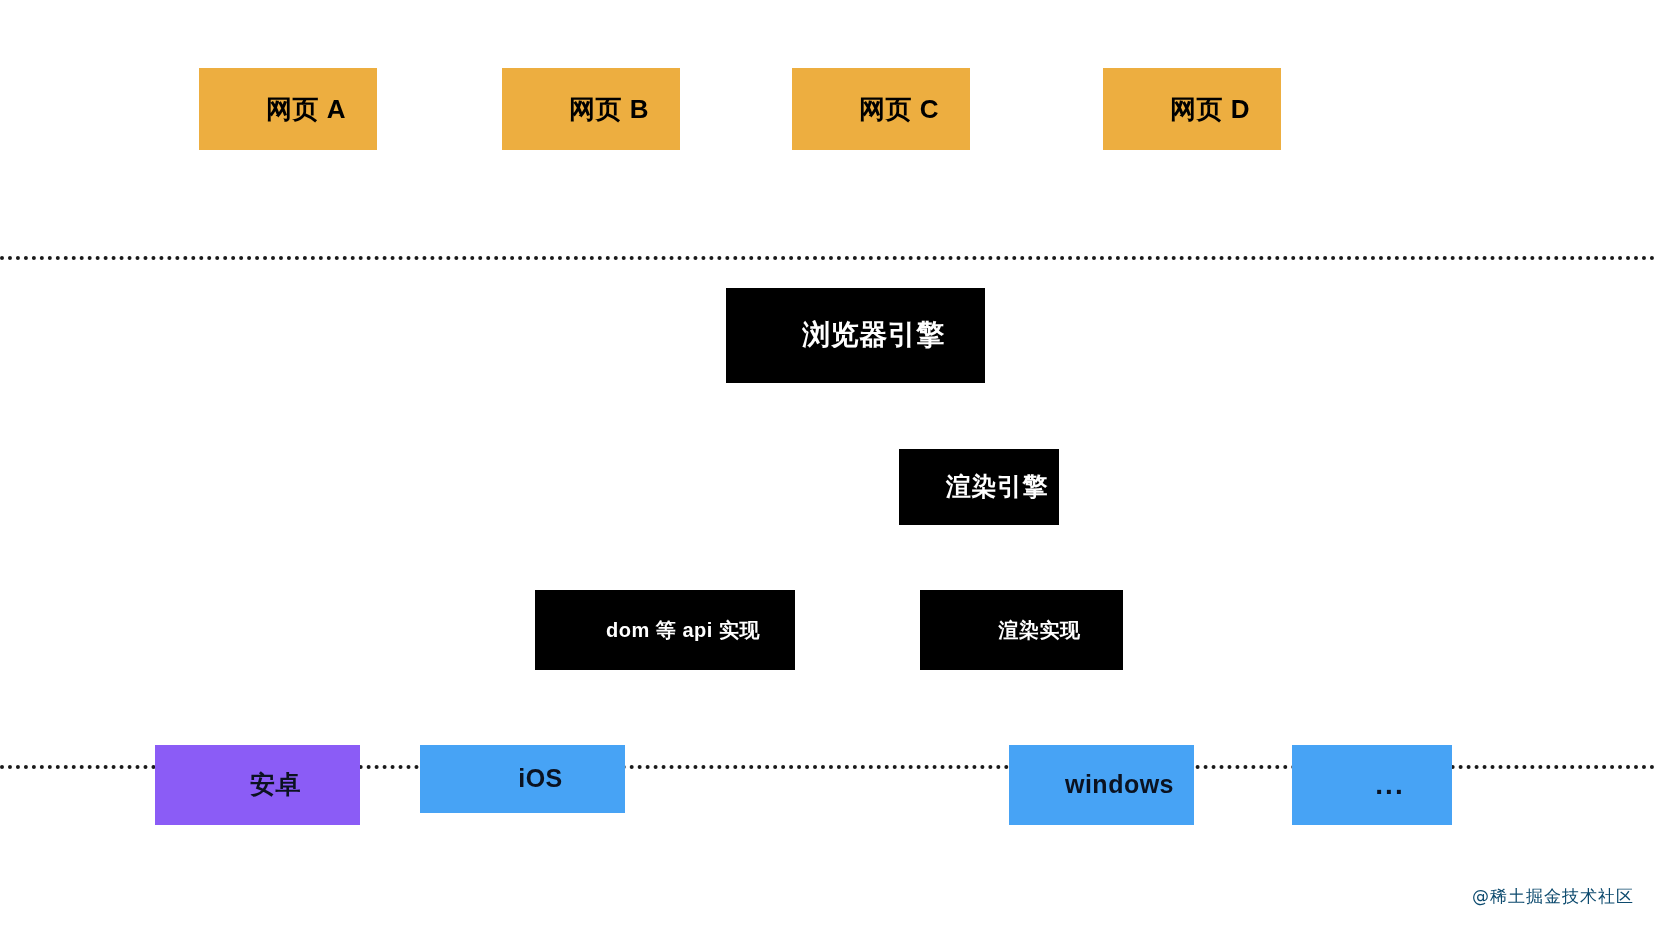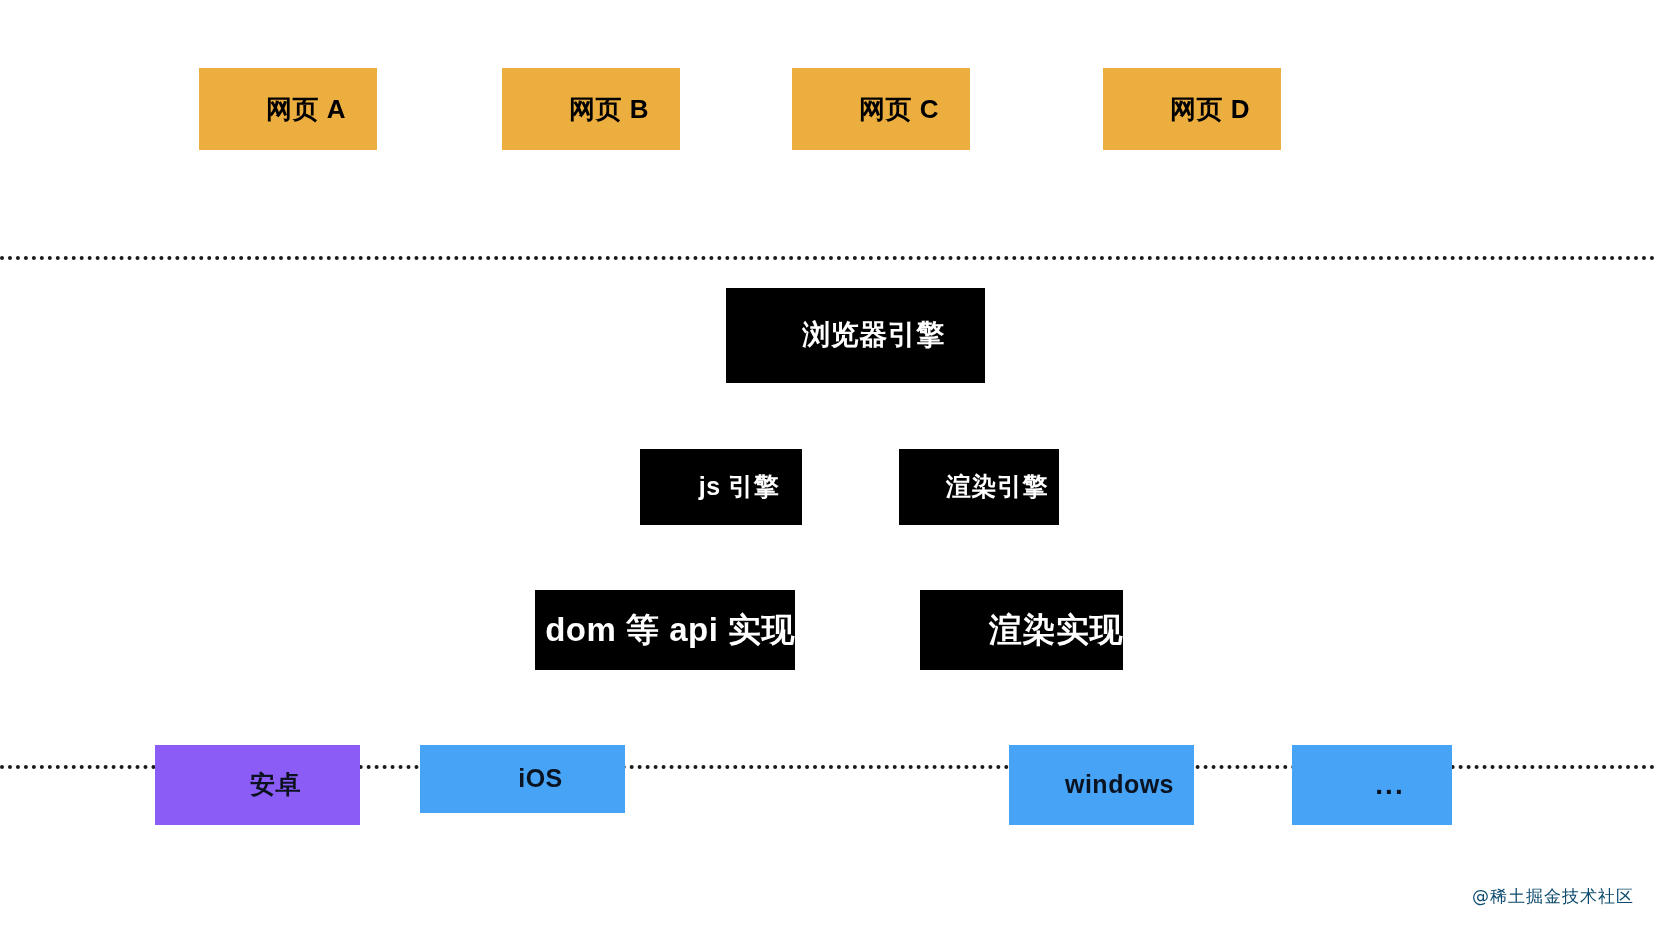--- a/index.html
+++ b/index.html
@@ -43,21 +43,21 @@
   
   .layer-engine {
     background: #000000;
     color: #ffffff;
     font-weight: 700;
     letter-spacing: 0.5px;
     margin-left: 33px;
   }
   .engine-root   { font-size: 28px; }
   .engine-sub    { font-size: 25px; }
-  .engine-impl   { font-size: 33px; justify-content: flex-end; }
+  .engine-impl   { font-size: 20px; }
 
   
   .layer-os {
     background: #47a3f5;
     color: #0b1220;
     font-size: 25px;
     font-weight: 700;
     letter-spacing: 0.5px;
   }
   .layer-os.ellipsis { font-size: 28px; letter-spacing: 2px; }
@@ -100,23 +100,20 @@
   <div class="box layer-page" id="page-box-3" style="left: 1103px; top: 68px; width: 178px; height: 82px; background: rgb(237, 174, 64);">
     <span>网页 D</span>
   </div>
 
   <div class="divider" id="divider-0" style="top: 256px; border-top-color: rgb(26, 26, 26);"></div>
 
   <div class="box layer-engine engine-root" id="engine-root" style="left: 693px; top: 288px; width: 259px; height: 95px; background: rgb(0, 0, 0); color: rgb(255, 255, 255);">
     <span>浏览器引擎</span>
   </div>
 
-  <div class="box layer-engine engine-sub" id="engine-sub-0" style="left: 607px; top: 449px; width: 162px; height: 76px; background: rgb(0, 0, 0); color: rgb(255, 255, 255);">
-    <span>js 引擎</span>
-  </div>
   <div class="box layer-engine engine-sub" id="engine-sub-1" style="left: 866px; top: 449px; width: 160px; height: 76px; background: rgb(0, 0, 0); color: rgb(255, 255, 255);">
     <span>渲染引擎</span>
   </div>
 
   <div class="box layer-engine engine-impl" id="engine-impl-0" style="left: 502px; top: 590px; width: 260px; height: 80px; background: rgb(0, 0, 0); color: rgb(255, 255, 255);">
     <span>dom 等 api 实现</span>
   </div>
   <div class="box layer-engine engine-impl" id="engine-impl-1" style="left: 887px; top: 590px; width: 203px; height: 80px; background: rgb(0, 0, 0); color: rgb(255, 255, 255);">
     <span>渲染实现</span>
   </div>

